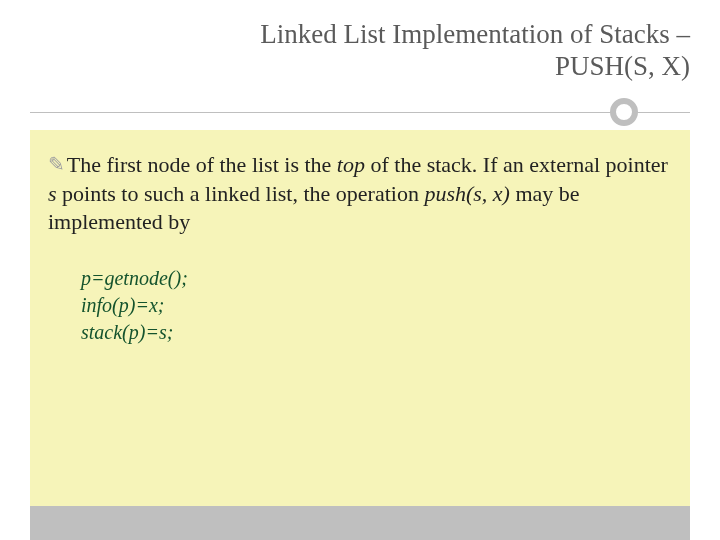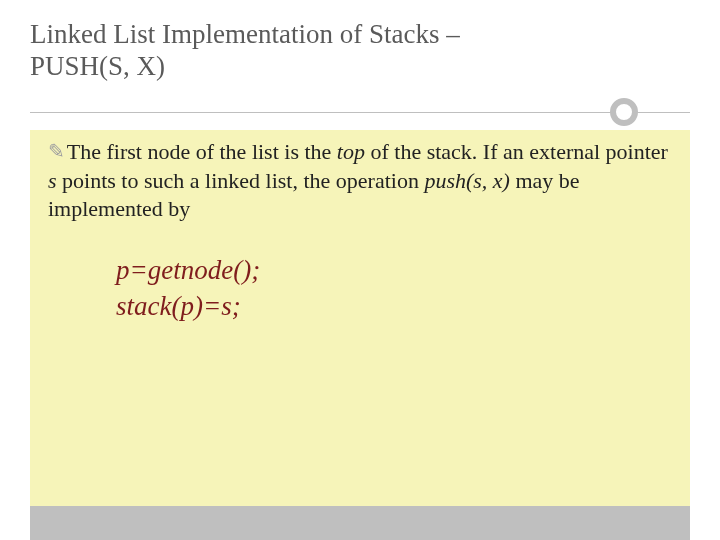--- a/index.html
+++ b/index.html
@@ -5,21 +5,21 @@
   * { margin: 0; padding: 0; box-sizing: border-box; }
   html, body { width: 720px; height: 540px; overflow: hidden; font-family: Georgia, 'Times New Roman', serif; }
   .slide {
     width: 720px;
     height: 540px;
     background: #fff;
     position: relative;
   }
   .header-area {
     padding: 18px 30px 0 30px;
-    text-align: left;
+    text-align: right;
   }
   .title {
     font-size: 27px;
     color: #5a5a5a;
     font-weight: normal;
     line-height: 1.2;
   }
   .decor-line {
     position: absolute;
     top: 98px;
@@ -45,41 +45,41 @@
     border-radius: 50%;
     background: #fff;
   }
   .content-area {
     position: absolute;
     top: 130px;
     left: 30px;
     right: 30px;
     bottom: 34px;
     background: #f6f4b9;
-    padding: 8px 18px 18px 18px;
+    padding: 21px 18px 18px 18px;
   }
   .bullet {
     font-size: 22px;
     color: #222;
     line-height: 1.3;
   }
   .bullet-marker {
     font-size: 20px;
     color: #a0a0a0;
     margin-right: 2px;
     vertical-align: 1px;
   }
   .italic { font-style: italic; }
   .code-block {
     margin-top: 28px;
-    margin-left: 68px;
-    font-size: 27px;
+    margin-left: 33px;
+    font-size: 20px;
     font-style: italic;
     line-height: 1.35;
-    color: #7f1d1d;
+    color: #14532d;
   }
   .footer-bar {
     position: absolute;
     bottom: 0;
     left: 30px;
     right: 30px;
     height: 34px;
     background: #bfbfbf;
   }
 </style>
@@ -100,18 +100,19 @@
     <div class="ring"></div>
   </div>
 
   <div class="content-area">
     <div class="bullet">
       <span class="bullet-marker">✎</span><span>The first node of the list is the </span><span class="italic">top</span><span> of the stack. If an external pointer </span><span class="italic">s</span><span> points to such a linked list, the operation </span><span class="italic">push(s, x)</span><span> may be implemented by</span>
     </div>
 
     <div class="code-block">
       <div>p=getnode();</div>
+      <div>info(p)=x;</div>
       <div>stack(p)=s;</div>
     </div>
   </div>
 
   <div class="footer-bar"></div>
 </div>
 
 </body></html>

